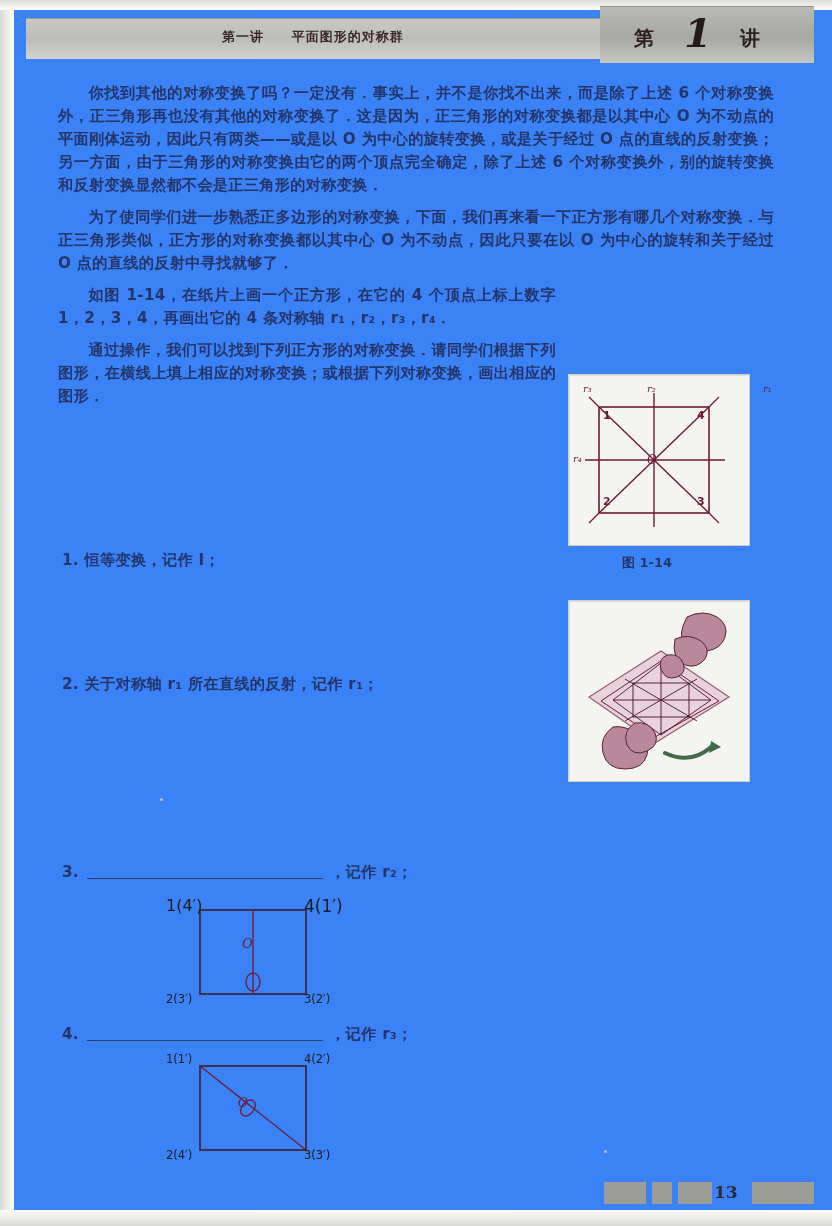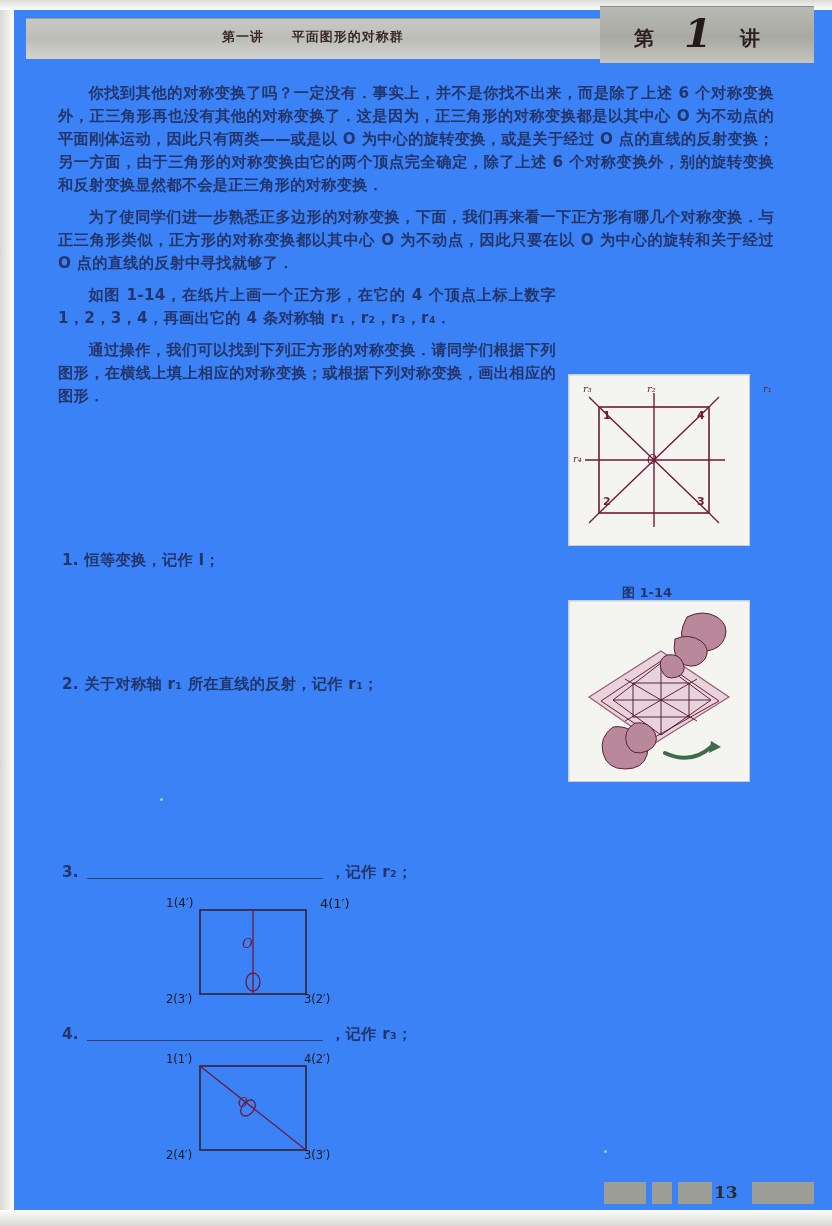--- a/index.html
+++ b/index.html
@@ -185,21 +185,21 @@
     <span style="position:absolute;left:14px;top:8px;font-size:10px;color:#6e1a38;font-family:'DejaVu Serif',serif;font-style:italic;">r₃</span>
     <span style="position:absolute;left:78px;top:8px;font-size:10px;color:#6e1a38;font-family:'DejaVu Serif',serif;font-style:italic;">r₂</span>
     <span style="position:absolute;left:146px;top:8px;font-size:10px;color:#6e1a38;font-family:'DejaVu Serif',serif;font-style:italic;margin-left:48px;">r₁</span>
     <span style="position:absolute;left:4px;top:78px;font-size:10px;color:#6e1a38;font-family:'DejaVu Serif',serif;font-style:italic;">r₄</span>
 
     <span style="position:absolute;left:34px;top:34px;font-size:11px;color:#6e1a38;font-weight:bold;">1</span>
     <span style="position:absolute;left:128px;top:34px;font-size:11px;color:#6e1a38;font-weight:bold;">4</span>
     <span style="position:absolute;left:34px;top:120px;font-size:11px;color:#6e1a38;font-weight:bold;">2</span>
     <span style="position:absolute;left:128px;top:120px;font-size:11px;color:#6e1a38;font-weight:bold;">3</span>
   </div>
-  <div class="fig-caption" style="left:622px;top:584px;">图 1-14</div>
+  <div class="fig-caption" style="left:622px;top:554px;">图 1-14</div>
 
   <div class="fig-box" style="left:568px;top:600px;width:180px;height:180px;">
     <svg width="180" height="180" viewBox="0 0 180 180">
 
       <polygon points="92,50 160,96 86,142 20,96" fill="#e6cdd8" stroke="#8a4060" stroke-width="1.2" opacity="0.85"></polygon>
       <polygon points="92,60 150,100 86,136 32,100" fill="none" stroke="#6e1a38" stroke-width="1"></polygon>
 
       <g stroke="#4a1228" stroke-width="0.9" fill="none">
         <polygon points="92,62 142,99 92,134 44,99"></polygon>
         <line x1="44" y1="99" x2="142" y2="99"></line>
@@ -225,22 +225,22 @@
     </svg>
   </div>
 
   <div style="position:absolute;left:168px;top:896px;width:200px;height:118px;">
     <svg width="200" height="118" viewBox="0 0 200 118">
       <rect x="32" y="14" width="106" height="84" fill="none" stroke="#3a2030" stroke-width="1.6"></rect>
       <line x1="85" y1="14" x2="85" y2="98" stroke="#6e1a38" stroke-width="1.3"></line>
       <ellipse cx="85" cy="86" rx="7" ry="9" fill="none" stroke="#6e1a38" stroke-width="1.3"></ellipse>
     </svg>
     <span style="position:absolute;left:74px;top:40px;font-family:'DejaVu Serif',serif;font-style:italic;font-size:13px;color:#6e1a38;">O</span>
-    <span style="position:absolute;left:-2px;top:0px;font-size:12px;color:#1a1a1a;">1(4′)</span>
-    <span style="position:absolute;left:152px;top:0px;font-size:13px;color:#1a1a1a;">4(1′)</span>
+    <span style="position:absolute;left:-2px;top:0px;font-size:16px;color:#1a1a1a;">1(4′)</span>
+    <span style="position:absolute;left:136px;top:0px;font-size:17px;color:#1a1a1a;">4(1′)</span>
     <span style="position:absolute;left:-2px;top:96px;font-size:11.5px;color:#1a1a1a;">2(3′)</span>
     <span style="position:absolute;left:136px;top:96px;font-size:11.5px;color:#1a1a1a;">3(2′)</span>
   </div>
 
   <div style="position:absolute;left:168px;top:1052px;width:200px;height:118px;">
     <svg width="200" height="118" viewBox="0 0 200 118">
       <rect x="32" y="14" width="106" height="84" fill="none" stroke="#3a2030" stroke-width="1.6"></rect>
       <line x1="32" y1="14" x2="138" y2="98" stroke="#6e1a38" stroke-width="1.3"></line>
       <ellipse cx="80" cy="56" rx="6" ry="9" fill="none" stroke="#6e1a38" stroke-width="1.3" transform="rotate(38 80 56)"></ellipse>
     </svg>

